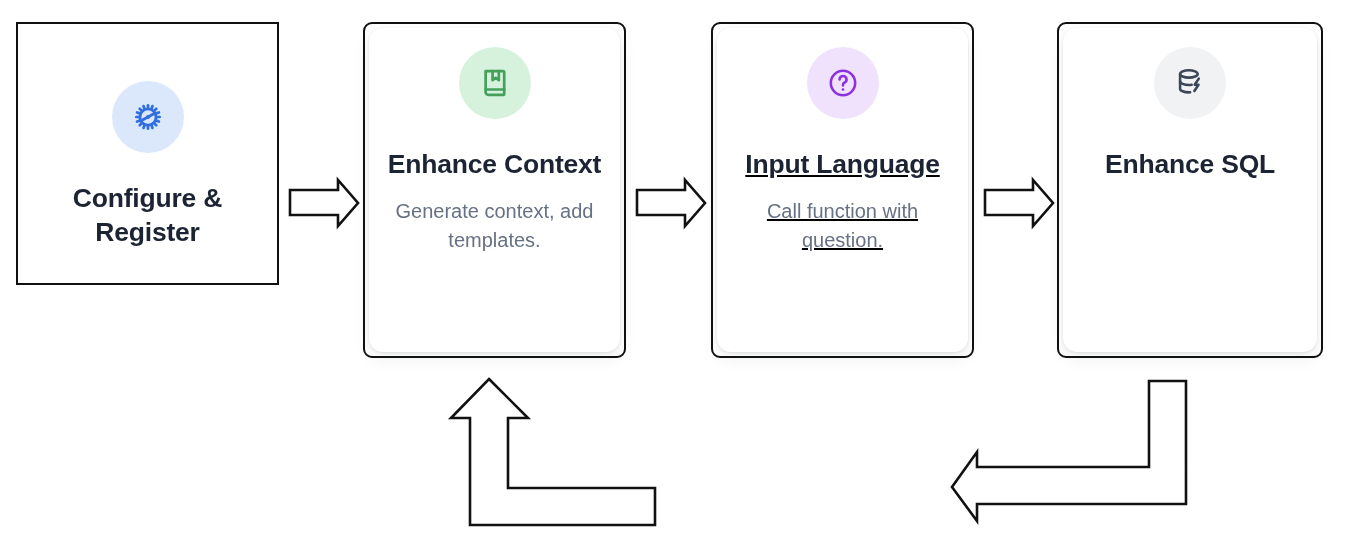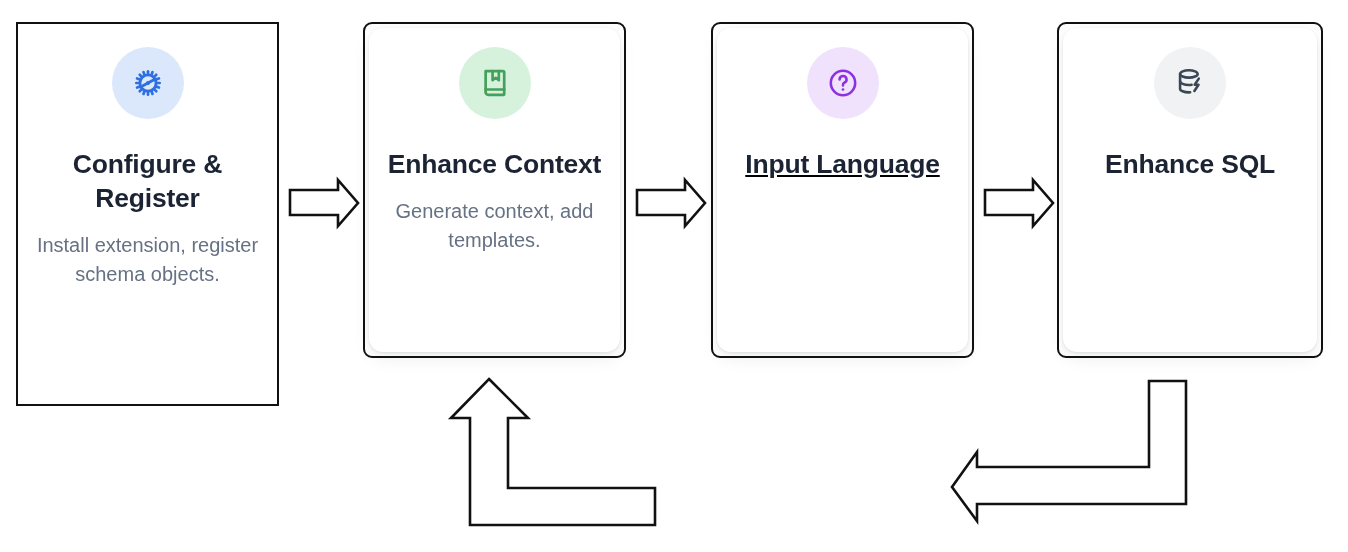--- a/index.html
+++ b/index.html
@@ -74,21 +74,21 @@
   .card-desc {
     font-size: 20px;
     font-weight: normal;
     color: #667184;
     line-height: 1.42;
     margin-top: 16px;
     padding: 0 16px;
   }
 
   
-  #card-0 { left: 16px;   top: 22px; width: 263px; height: 384px; }
+  #card-0 { left: 16px;   top: 22px; width: 263px; height: 263px; justify-content: center; }
   #card-1 { left: 363px;  top: 22px; width: 263px; height: 336px; }
   #card-2 { left: 711px;  top: 22px; width: 263px; height: 336px; text-decoration: underline; }
   #card-3 { left: 1057px; top: 22px; width: 266px; height: 336px; }
 
   
   #arrows {
     position: absolute;
     left: 0; top: 0;
     width: 1348px; height: 552px;
     pointer-events: none;
@@ -151,21 +151,20 @@
                 <path d="M17.5 9.6 L19.3 9"></path>
               <path d="M4.7 9 L6.5 9.6"></path>
                 <path d="M17.5 14.4 L19.3 15"></path>
               <path d="M9 19.3 L9.6 17.5"></path>
                 <path d="M14.4 6.5 L15 4.7"></path>
             </g>
           </svg>
         </span>
       </div>
       <div class="card-title">Configure &amp; Register</div>
-      <div class="card-desc">Install extension, register schema objects.</div>
     </div>
   </div>
 
   <div class="card rounded" id="card-1">
     <div class="card-inner"></div>
     <div class="card-content">
       <div class="icon-circle" style="background:#d6f2dd;">
         <span>
           <svg width="34" height="34" viewBox="0 0 24 24" fill="none" stroke="#44a05a" stroke-width="1.9" stroke-linecap="round" stroke-linejoin="round">
             <path d="M5.4 3.6 h12.2 a0.9 0.9 0 0 1 0.9 0.9 v15 a0.9 0.9 0 0 1 -0.9 0.9 H7.2 a1.8 1.8 0 0 1 -1.8 -1.8 Z"></path>
@@ -185,20 +184,21 @@
       <div class="icon-circle" style="background:#f0e2fd;">
         <span>
           <svg width="34" height="34" viewBox="0 0 24 24" fill="none" stroke="#8b31e0" stroke-width="1.8" stroke-linecap="round" stroke-linejoin="round">
             <circle cx="12" cy="12" r="8.6"></circle>
             <path d="M9.6 9.5 a2.45 2.45 0 1 1 3.3 2.31 c-0.62 0.25 -0.9 0.8 -0.9 1.45 v0.45"></path>
             <circle cx="12" cy="16.6" r="0.95" fill="#8b31e0" stroke="none"></circle>
           </svg>
         </span>
       </div>
       <div class="card-title">Input Language</div>
+      <div class="card-desc">Call function with question.</div>
     </div>
   </div>
 
   <div class="card rounded" id="card-3">
     <div class="card-inner"></div>
     <div class="card-content">
       <div class="icon-circle" style="background:#f1f2f4;">
         <span>
           <svg width="34" height="34" viewBox="0 0 24 24" fill="none" stroke="#3b4656" stroke-width="1.8" stroke-linecap="round" stroke-linejoin="round">
             <ellipse cx="11.2" cy="5.6" rx="6.2" ry="2.6"></ellipse>

